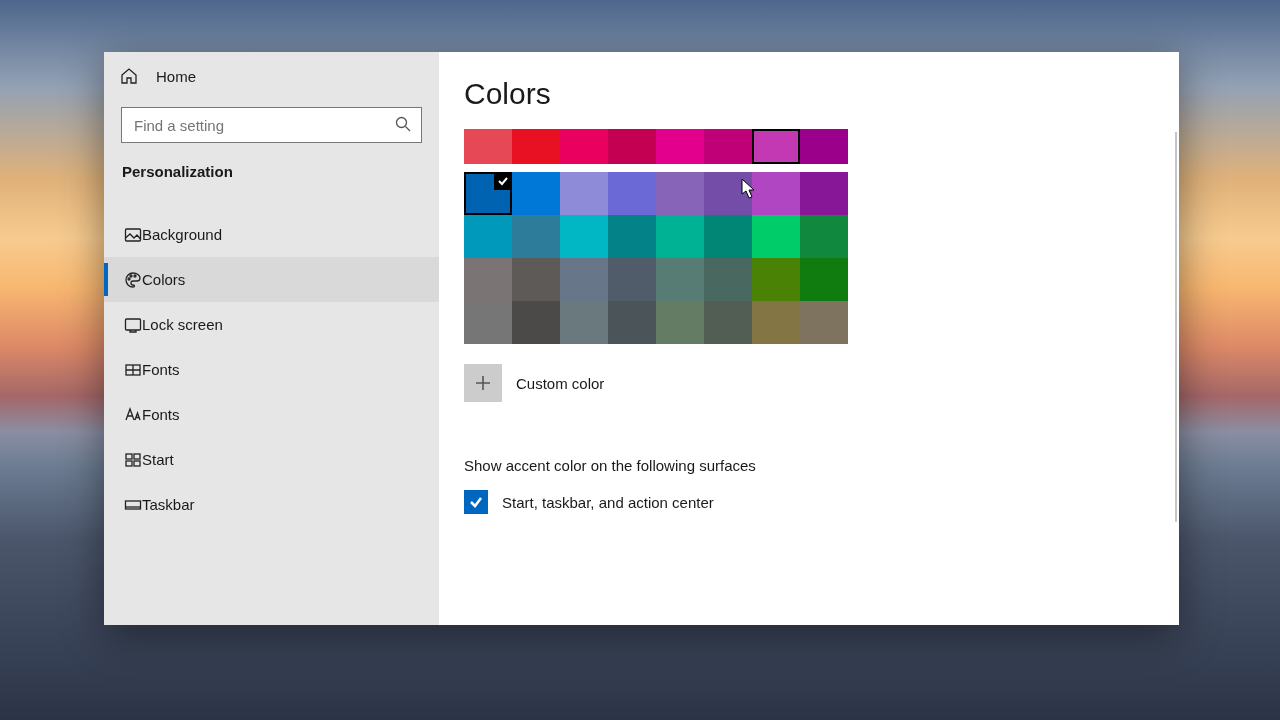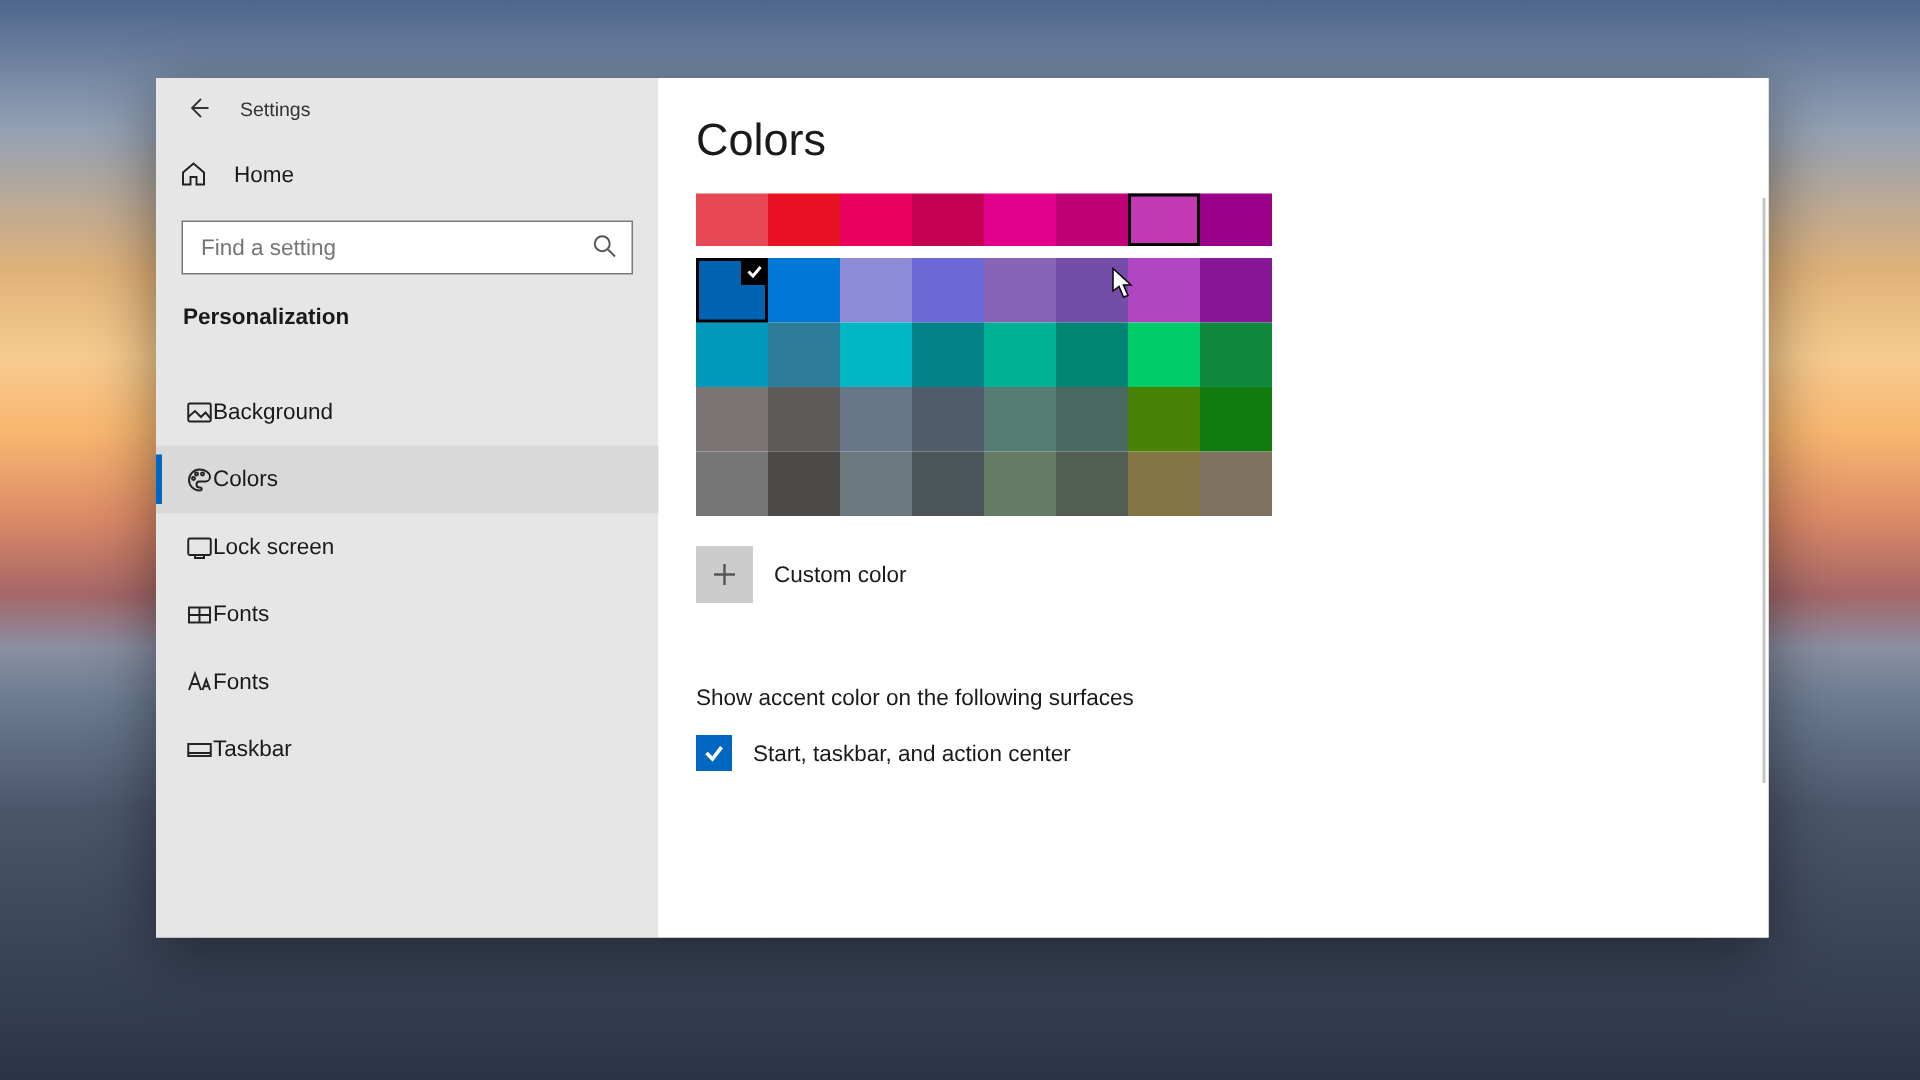--- a/index.html
+++ b/index.html
@@ -60,28 +60,20 @@
           </svg>
         </div>
       <div>
           <svg viewBox="0 0 11 11">
             <path d="M1 1 L10 10 M10 1 L1 10" stroke="#333" stroke-width="1.2"></path>
           </svg>
         </div>
     </div>
 
     <div class="sidebar">
-      <div class="titlebar">
-        <span class="back">
-          <svg width="16" height="16" viewBox="0 0 16 16">
-              <path d="M10 2 L4 8 L10 14 M4 8 H15" fill="none" stroke="#333" stroke-width="1.2"></path>
-            </svg>
-        </span>
-        <span>Settings</span>
-      </div>
 
       <div class="home">
         <span class="navicon">
           <svg viewBox="0 0 18 18">
               <path d="M2 8 L9 2 L16 8 V16 H11 V11 H7 V16 H2 Z"></path>
             </svg>
         </span>
         <span>Home</span>
       </div>
 
@@ -136,20 +128,31 @@
             </span>
           <span>Fonts</span>
         </div>
         <div class="navitem">
           <span class="navicon">
               <svg viewBox="0 0 18 18">
                 <path d="M2 14 L6 3 L10 14 M3.5 10 H8.5 M11 14 L13.5 7 L16 14 M12 11.5 H15"></path>
               </svg>
             </span>
           <span>Fonts</span>
+        </div>
+        <div class="navitem">
+          <span class="navicon">
+              <svg viewBox="0 0 18 18">
+                <rect x="2" y="3" width="6" height="5"></rect>
+                <rect x="10" y="3" width="6" height="5"></rect>
+                <rect x="2" y="10" width="6" height="5"></rect>
+                <rect x="10" y="10" width="6" height="5"></rect>
+              </svg>
+            </span>
+          <span>Start</span>
         </div>
         <div class="navitem">
           <span class="navicon">
               <svg viewBox="0 0 18 18">
                 <rect x="1.5" y="5" width="15" height="8"></rect>
                 <path d="M1.5 11 H16.5"></path>
               </svg>
             </span>
           <span>Taskbar</span>
         </div>

